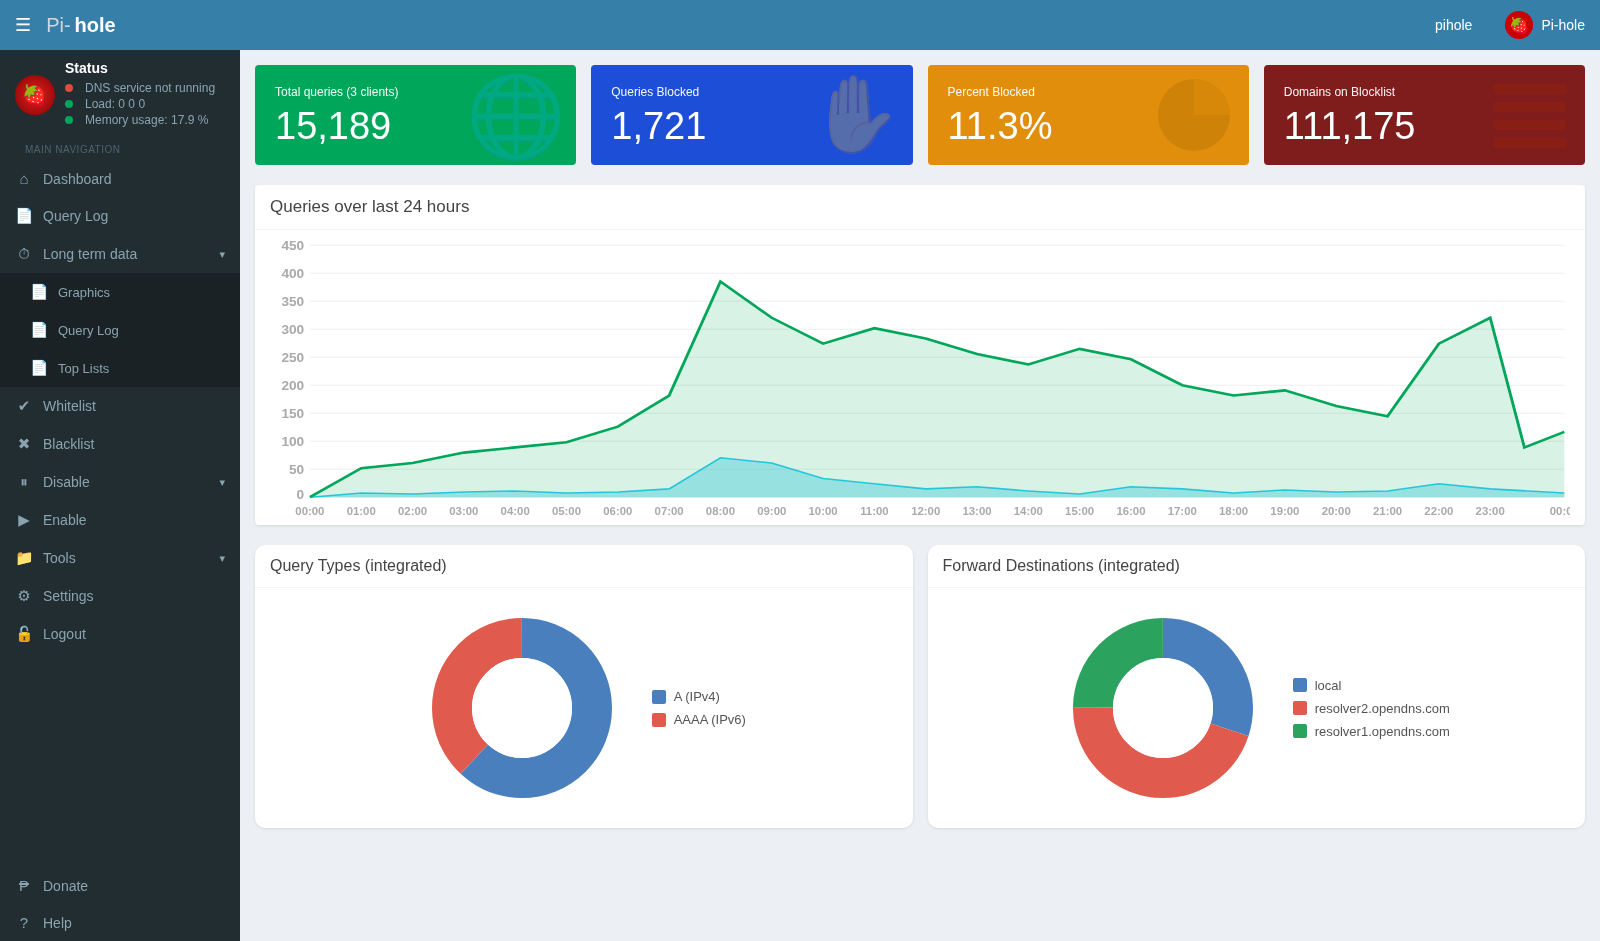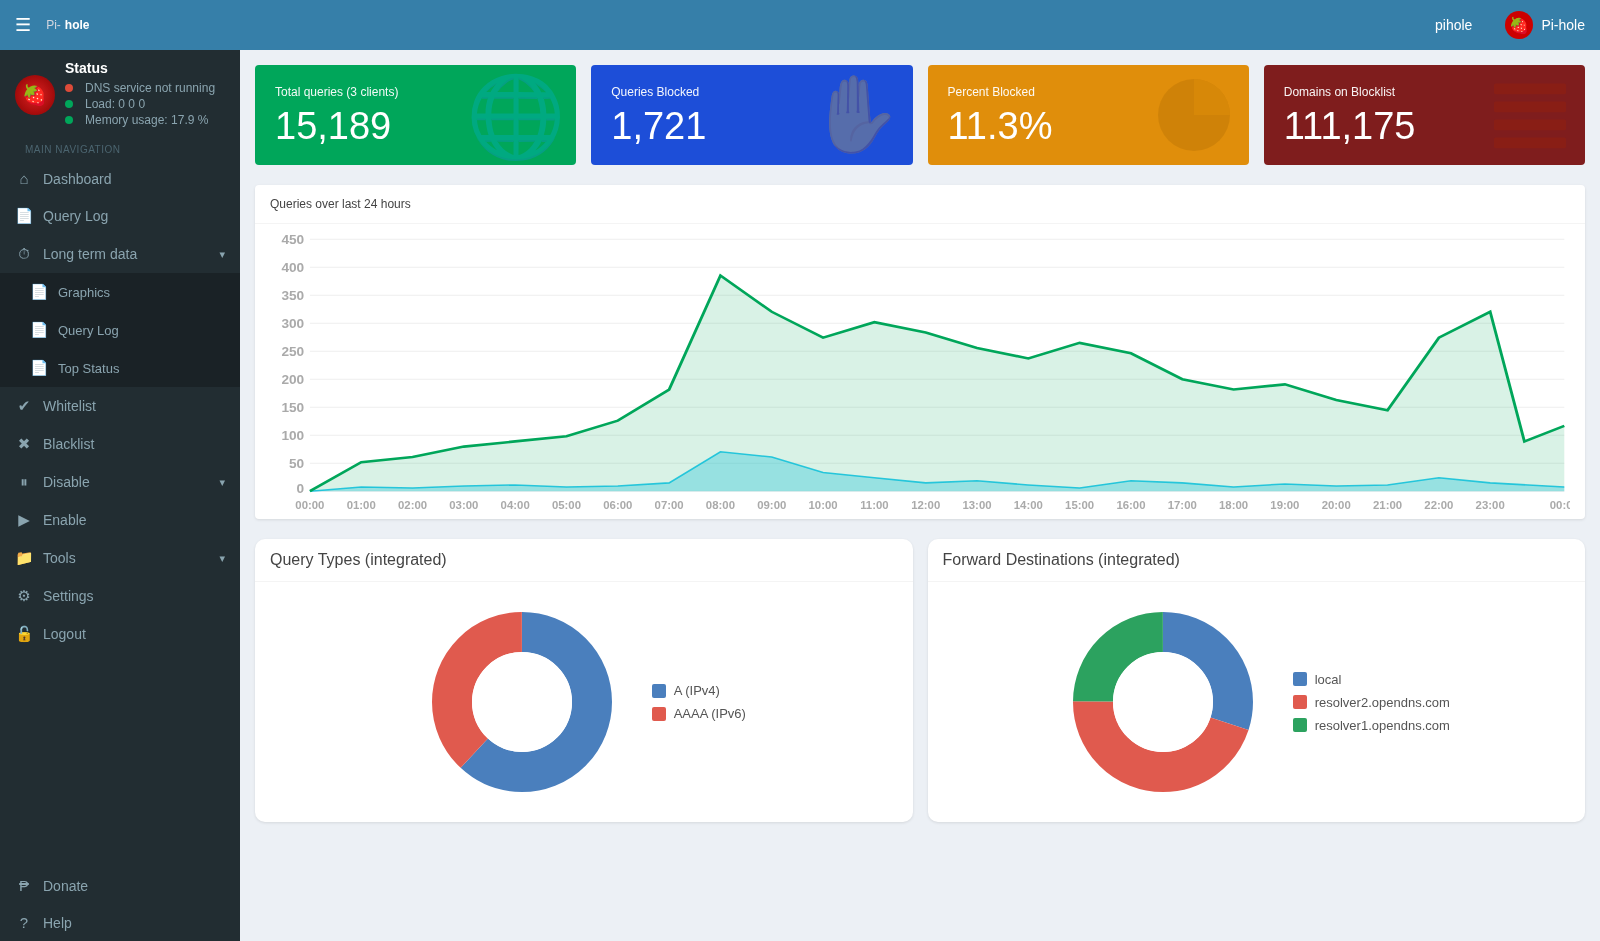--- a/index.html
+++ b/index.html
@@ -9,21 +9,21 @@
     .navbar {
       background: #367fa9;
       height: 50px;
       display: flex;
       align-items: center;
       padding: 0 15px;
       flex-shrink: 0;
     }
     .navbar-brand {
       color: white;
-      font-size: 12px;
+      font-size: 20px;
       font-weight: 300;
       display: flex;
       align-items: center;
       gap: 4px;
     }
     .navbar-brand .pi { color: #d2d6de; }
     .navbar-brand .hole { color: white; font-weight: 700; }
     .navbar-toggle { color: white; margin-right: 15px; font-size: 18px; cursor: pointer; }
     .navbar-right {
       margin-left: auto;
@@ -148,21 +148,21 @@
     
     .panel {
       background: white;
       border-radius: 4px;
       box-shadow: 0 1px 3px rgba(0,0,0,0.1);
       margin-bottom: 20px;
     }
     .panel-header {
       padding: 12px 15px;
       border-bottom: 1px solid #f4f4f4;
-      font-size: 12px;
+      font-size: 17px;
       color: #444;
       font-weight: 400;
     }
 
     
     .chart-container { padding: 10px 15px 5px; }
 
     
     .line-chart-wrap {
       position: relative;
@@ -259,21 +259,21 @@
       <div class="nav-item">
         <span class="nav-icon">📄</span>
         <span>Graphics</span>
       </div>
       <div class="nav-item">
         <span class="nav-icon">📄</span>
         <span>Query Log</span>
       </div>
       <div class="nav-item">
         <span class="nav-icon">📄</span>
-        <span>Top Status</span>
+        <span>Top Lists</span>
       </div>
     </div>
     <div class="nav-item">
       <span class="nav-icon">✔</span>
       <span>Whitelist</span>
     </div>
     <div class="nav-item">
       <span class="nav-icon">✖</span>
       <span>Blacklist</span>
     </div>

